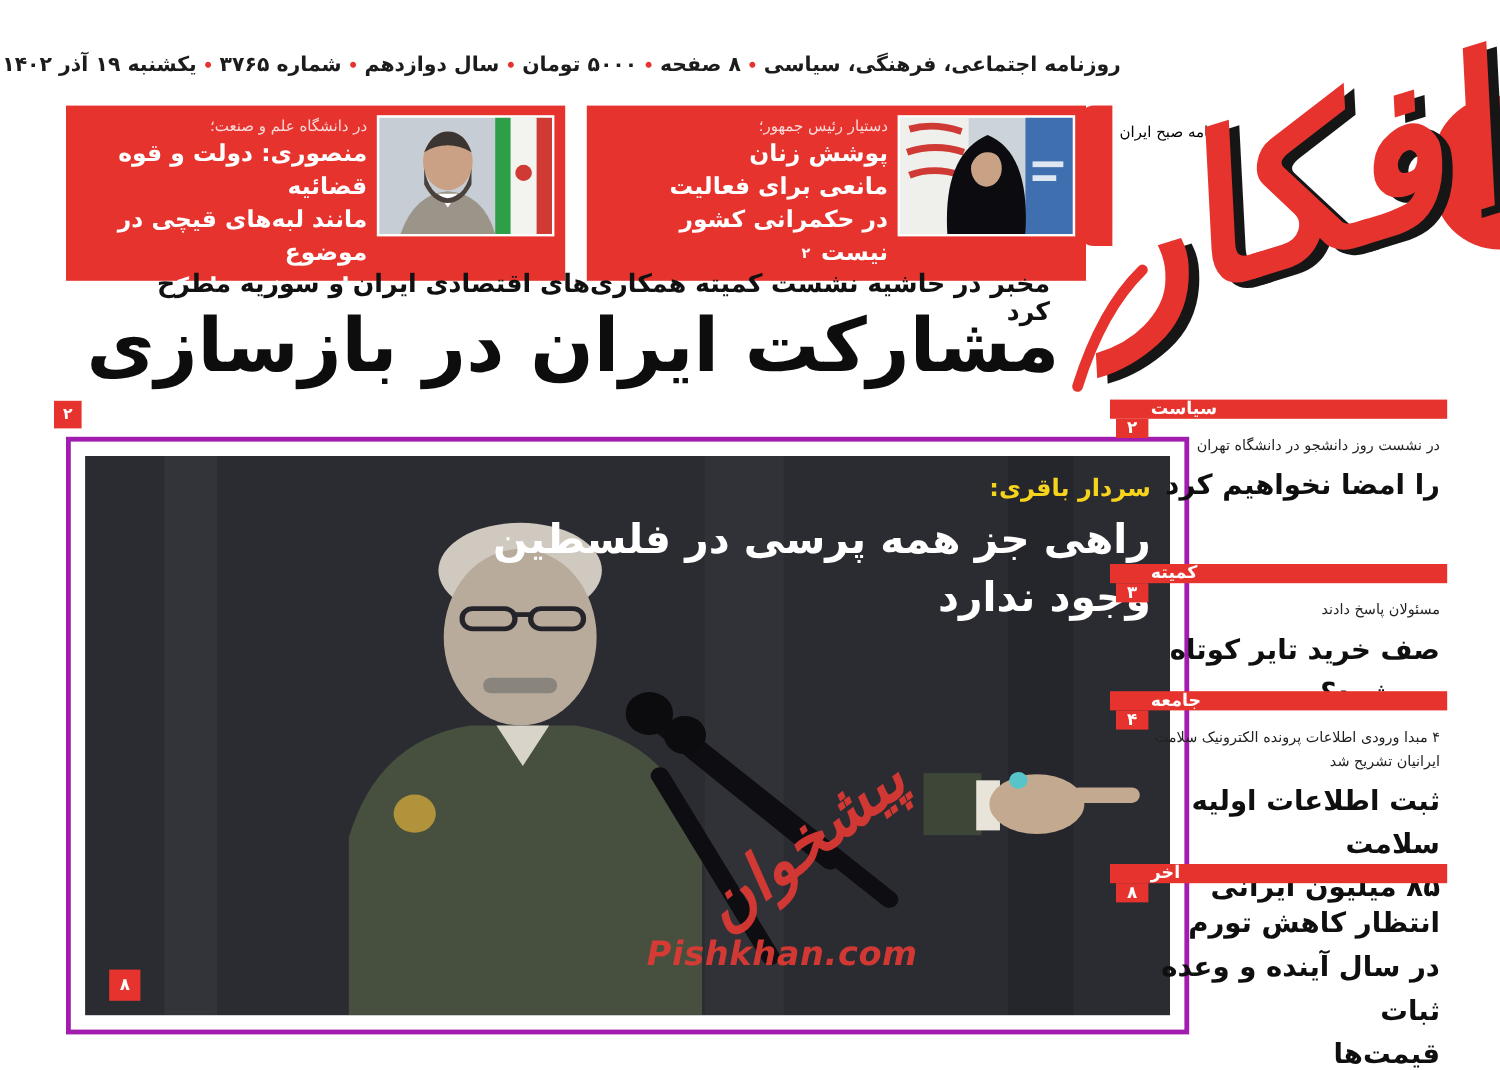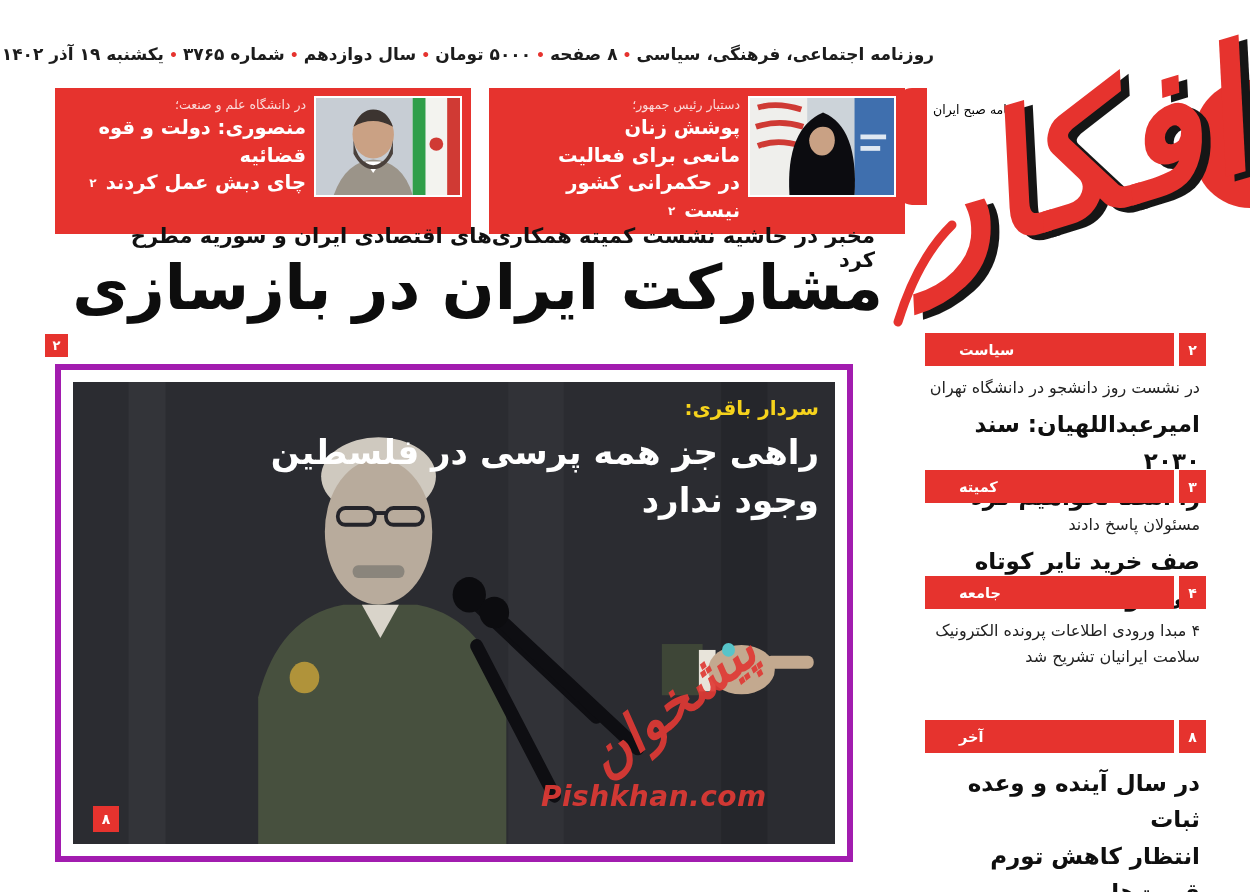--- a/index.html
+++ b/index.html
@@ -42,49 +42,49 @@
     font-size:21px; font-weight:800; color:#111;
     direction:rtl; }
   .lead-headline { position:absolute; left:55px; top:246px; width:845px;
     text-align:center; font-size:62px; font-weight:900; color:#0d0d0d;
     direction:rtl; letter-spacing:-1px; line-height:1.35; }
   .lead-page { position:absolute; left:45px; top:334px; width:23px; height:23px;
     background:#e6332e; color:#fff; font-size:13px; font-weight:700;
     display:flex; align-items:center; justify-content:center; }
 
   
-  .photo-frame { position:absolute; left:55px; top:364px; width:798px; height:498px;
-    border:6px solid #a21caf; background:#fff; padding:12px; }
+  .photo-frame { position:absolute; left:55px; top:364px; width:936px; height:498px;
+    border:4px solid #a21caf; background:#fff; padding:12px; }
   .photo { position:relative; width:100%; height:100%; overflow:hidden;
     background:linear-gradient(135deg,#35363c 0%,#27272c 55%,#2f3036 100%); }
   .photo-illustration { position:absolute; inset:0; width:100%; height:100%; }
   .photo-head { position:absolute; top:14px; right:16px; text-align:right; direction:rtl; }
   .photo-kicker { color:#f6d31c; font-size:20px; font-weight:800; margin-bottom:8px; }
   .photo-line { color:#ffffff; font-size:34px; font-weight:900; line-height:1.42; }
   .photo-pg { position:absolute; left:20px; bottom:12px; width:26px; height:26px;
     background:#e6332e; color:#fff; display:flex; align-items:center;
     justify-content:center; font-size:14px; font-weight:700; }
   .watermark-fa { position:absolute; left:500px; top:290px; color:#e03a35;
     font-size:54px; font-weight:bold; font-style:italic;
     font-family:"DejaVu Serif", serif; transform:rotate(-38deg); opacity:.92; }
   .watermark-en { position:absolute; left:468px; top:398px; color:#e03a35;
     font-size:28px; font-weight:bold; letter-spacing:.5px; direction:ltr;
     opacity:.92;font-style:italic; }
 
   
   .side-section { position:absolute; left:925px; width:281px; direction:rtl; }
   .side-1 { top:333px; } .side-2 { top:470px; } .side-3 { top:576px; } .side-4 { top:720px; }
-  .side-bar { display:flex; direction:ltr; height:33px; margin-bottom:7px; }
+  .side-bar { display:flex; direction:ltr; height:20px; margin-bottom:7px;flex-direction:column; }
   .side-bar .bar { flex:1; background:#e6332e; display:flex; align-items:center;
     justify-content:flex-start; padding-left:34px; }
   .side-bar .bar span { color:#fff; font-size:14.5px; font-weight:700; direction:rtl; }
   .side-bar .numbox { width:27px; background:#e6332e; color:#fff; display:flex;
     align-items:center; justify-content:center; font-size:14px; font-weight:700;
     margin-left:5px; flex:none; }
-  .side-kicker { font-size:16px; color:#222; text-align:right;
+  .side-kicker { font-size:12px; color:#222; text-align:right;
     padding:2px 6px 0 0; line-height:1.65; font-weight:500; }
   .side-headline { font-size:23px; font-weight:900; color:#0f0f0f;
     text-align:right; padding:5px 6px 0 0; line-height:1.58; }
 </style>
 </head>
 <body>
 
 <div class="info-line">
   <span>روزنامه اجتماعی، فرهنگی، سیاسی</span><span class="dot">•</span><span>۸ صفحه</span><span class="dot">•</span><span>۵۰۰۰ تومان</span><span class="dot">•</span><span>سال دوازدهم</span><span class="dot">•</span><span>شماره ۳۷۶۵</span><span class="dot">•</span><span>یکشنبه ۱۹ آذر ۱۴۰۲</span>
 </div>
@@ -111,20 +111,21 @@
       <path d="M18 101 Q30 66 58 64 Q88 66 98 101 Z" fill="#9b9489"></path>
       <path d="M50 66 L58 78 L66 66 Z" fill="#ffffff"></path>
       <ellipse cx="58" cy="38" rx="21" ry="25" fill="#caa184"></ellipse>
       <path d="M38 30 Q45 12 58 12 Q72 12 78 30 Q68 24 58 24 Q47 24 38 30 Z" fill="#3c3430"></path>
       <path d="M38 44 Q42 68 58 70 Q74 68 78 44 L78 58 Q70 74 58 74 Q46 74 38 58 Z" fill="#4a413c"></path>
     </svg>
   </div>
   <div class="box-text">
     <div class="box-kicker">در دانشگاه علم و صنعت؛</div>
     <div class="box-line">منصوری: دولت و قوه قضائیه</div>
+    <div class="box-line">مانند لبه‌های قیچی در موضوع</div>
     <div class="box-line"><span>چای دبش عمل کردند</span><span class="pg-inline">۲</span></div>
   </div>
 </div>
 
 <div class="top-box second">
   <div class="box-photo">
     <svg viewBox="0 0 146 101" preserveAspectRatio="none">
       <rect width="146" height="101" fill="#ccd3d9"></rect>
       <rect x="0" width="58" height="101" fill="#efefec"></rect>
       <path d="M8 10 Q28 4 52 12 M6 30 Q30 22 54 30 M8 50 Q28 42 52 50" stroke="#cf3a34" stroke-width="6" fill="none"></path>
@@ -190,21 +191,20 @@
 
 <div class="side-section side-1">
   <div class="side-bar">
     <div class="bar">
         <span>سیاست</span>
       </div>
     <div class="numbox">۲</div>
   </div>
   <div class="side-kicker">در نشست روز دانشجو در دانشگاه تهران</div>
   <div class="side-headline">
-    <div>امیرعبداللهیان: سند ۲۰۳۰</div>
     <div>را امضا نخواهیم کرد</div>
   </div>
 </div>
 
 <div class="side-section side-2">
   <div class="side-bar">
     <div class="bar">
         <span>کمیته</span>
       </div>
     <div class="numbox">۳</div>
@@ -216,27 +216,31 @@
 </div>
 
 <div class="side-section side-3">
   <div class="side-bar">
     <div class="bar">
         <span>جامعه</span>
       </div>
     <div class="numbox">۴</div>
   </div>
   <div class="side-kicker">۴ مبدا ورودی اطلاعات پرونده الکترونیک سلامت ایرانیان تشریح شد</div>
+  <div class="side-headline">
+    <div>ثبت اطلاعات اولیه سلامت</div>
+    <div>۸۵ میلیون ایرانی</div>
+  </div>
 </div>
 
 <div class="side-section side-4">
   <div class="side-bar">
     <div class="bar">
         <span>آخر</span>
       </div>
     <div class="numbox">۸</div>
   </div>
   <div class="side-headline">
+    <div>انتظار کاهش تورم</div>
     <div>در سال آینده و وعده ثبات</div>
-    <div>انتظار کاهش تورم</div>
     <div>قیمت‌ها</div>
   </div>
 </div>
 
 </body></html>

